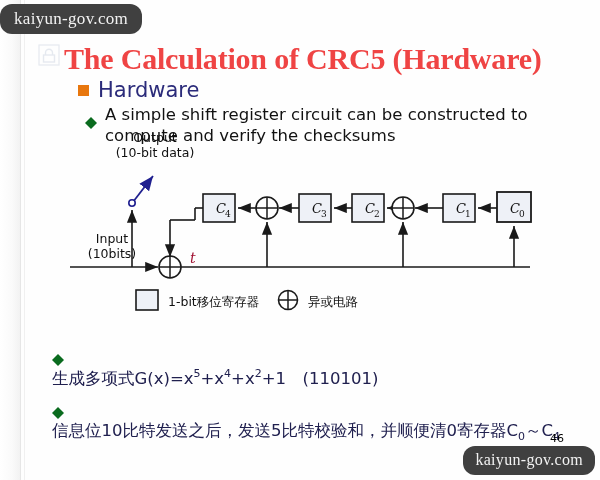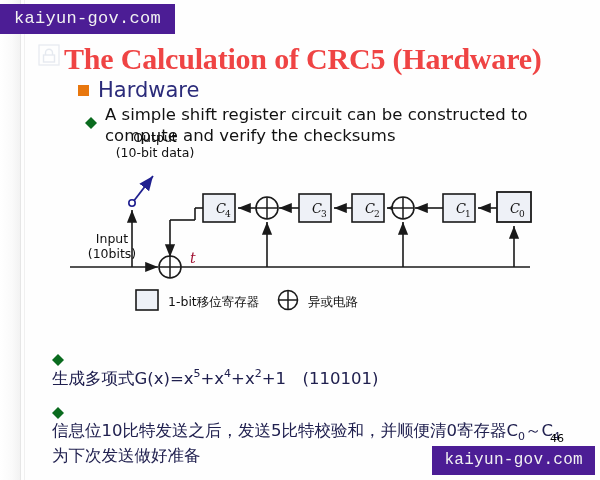--- a/index.html
+++ b/index.html
@@ -16,27 +16,28 @@
   }
   
   .edge-rule{position:absolute;top:0;bottom:0;width:1px;background:#e6e6e6;}
   .edge-rule.a{left:20px;}
   .edge-rule.b{left:24px;background:#f0f0f0;}
   .edge-shade{position:absolute;left:0;top:0;bottom:0;width:20px;background:linear-gradient(90deg,#ffffff 0%,#fafafa 60%,#f2f2f2 100%);}
 
   
   .wm{
     position:absolute;
-    background:#4c1d95;
+    background:#404040;
     color:#f2f2f2;
     font-size:17px;
     letter-spacing:.3px;
     padding:6px 14px 7px 14px;
-    font-family:Liberation Mono, monospace;
+    font-family:Liberation Serif, serif;
     line-height:1;
+    border-radius:12px;
   }
   .wm-top{left:0;top:4px;}
   .wm-bot{right:5px;bottom:5px;padding:6px 12px 7px 12px;font-size:16px;}
 
   
   .lock-icon{position:absolute;left:38px;top:44px;width:22px;height:22px;opacity:.35;}
 
   
   .title{
     position:absolute;left:64px;top:42px;
@@ -224,21 +225,21 @@
     </svg>
   </div>
 
   <div class="blist">
     <div class="bl">
       <span class="dia"></span>
       <span class="tx"><span>生成多项式G(x)=x</span><sup>5</sup><span>+x</span><sup>4</sup><span>+x</span><sup>2</sup><span>+1　(110101)</span></span>
     </div>
     <div class="bl">
       <span class="dia"></span>
-      <span class="tx"><span>信息位10比特发送之后，发送5比特校验和，并顺便清0寄存器C</span><sub>0</sub><span>～C</span><sub>4</sub><br><span>为下次发送做好准备</span></span>
+      <span class="tx"><span>信息位10比特发送之后，发送5比特校验和，并顺便清0寄存器C</span><sub>0</sub><span>～C</span><sub>4</sub><br></span>
     </div>
   </div>
 
   <div class="pageno">46</div>
 
   <div class="wm wm-top">kaiyun-gov.com</div>
   <div class="wm wm-bot">kaiyun-gov.com</div>
 
 </div>
 

